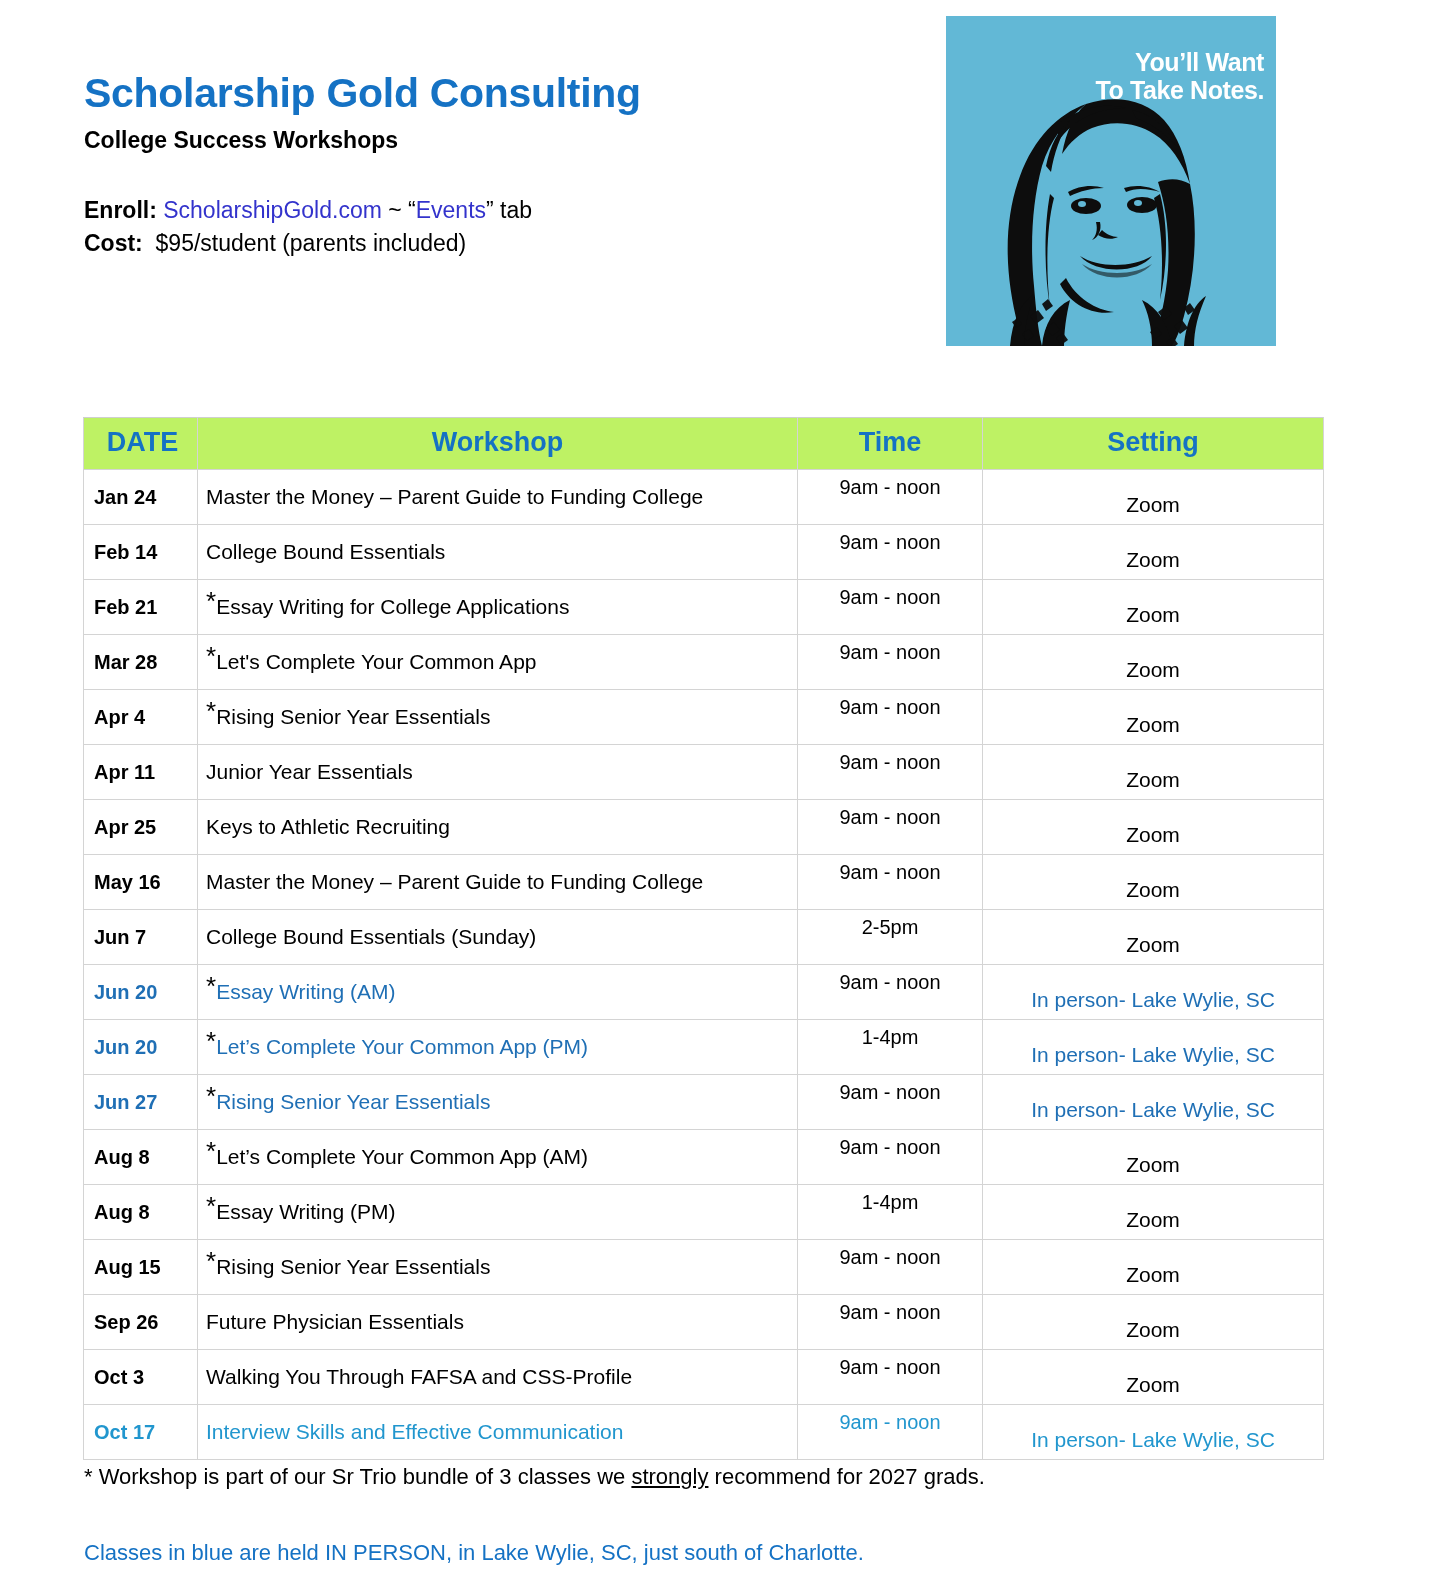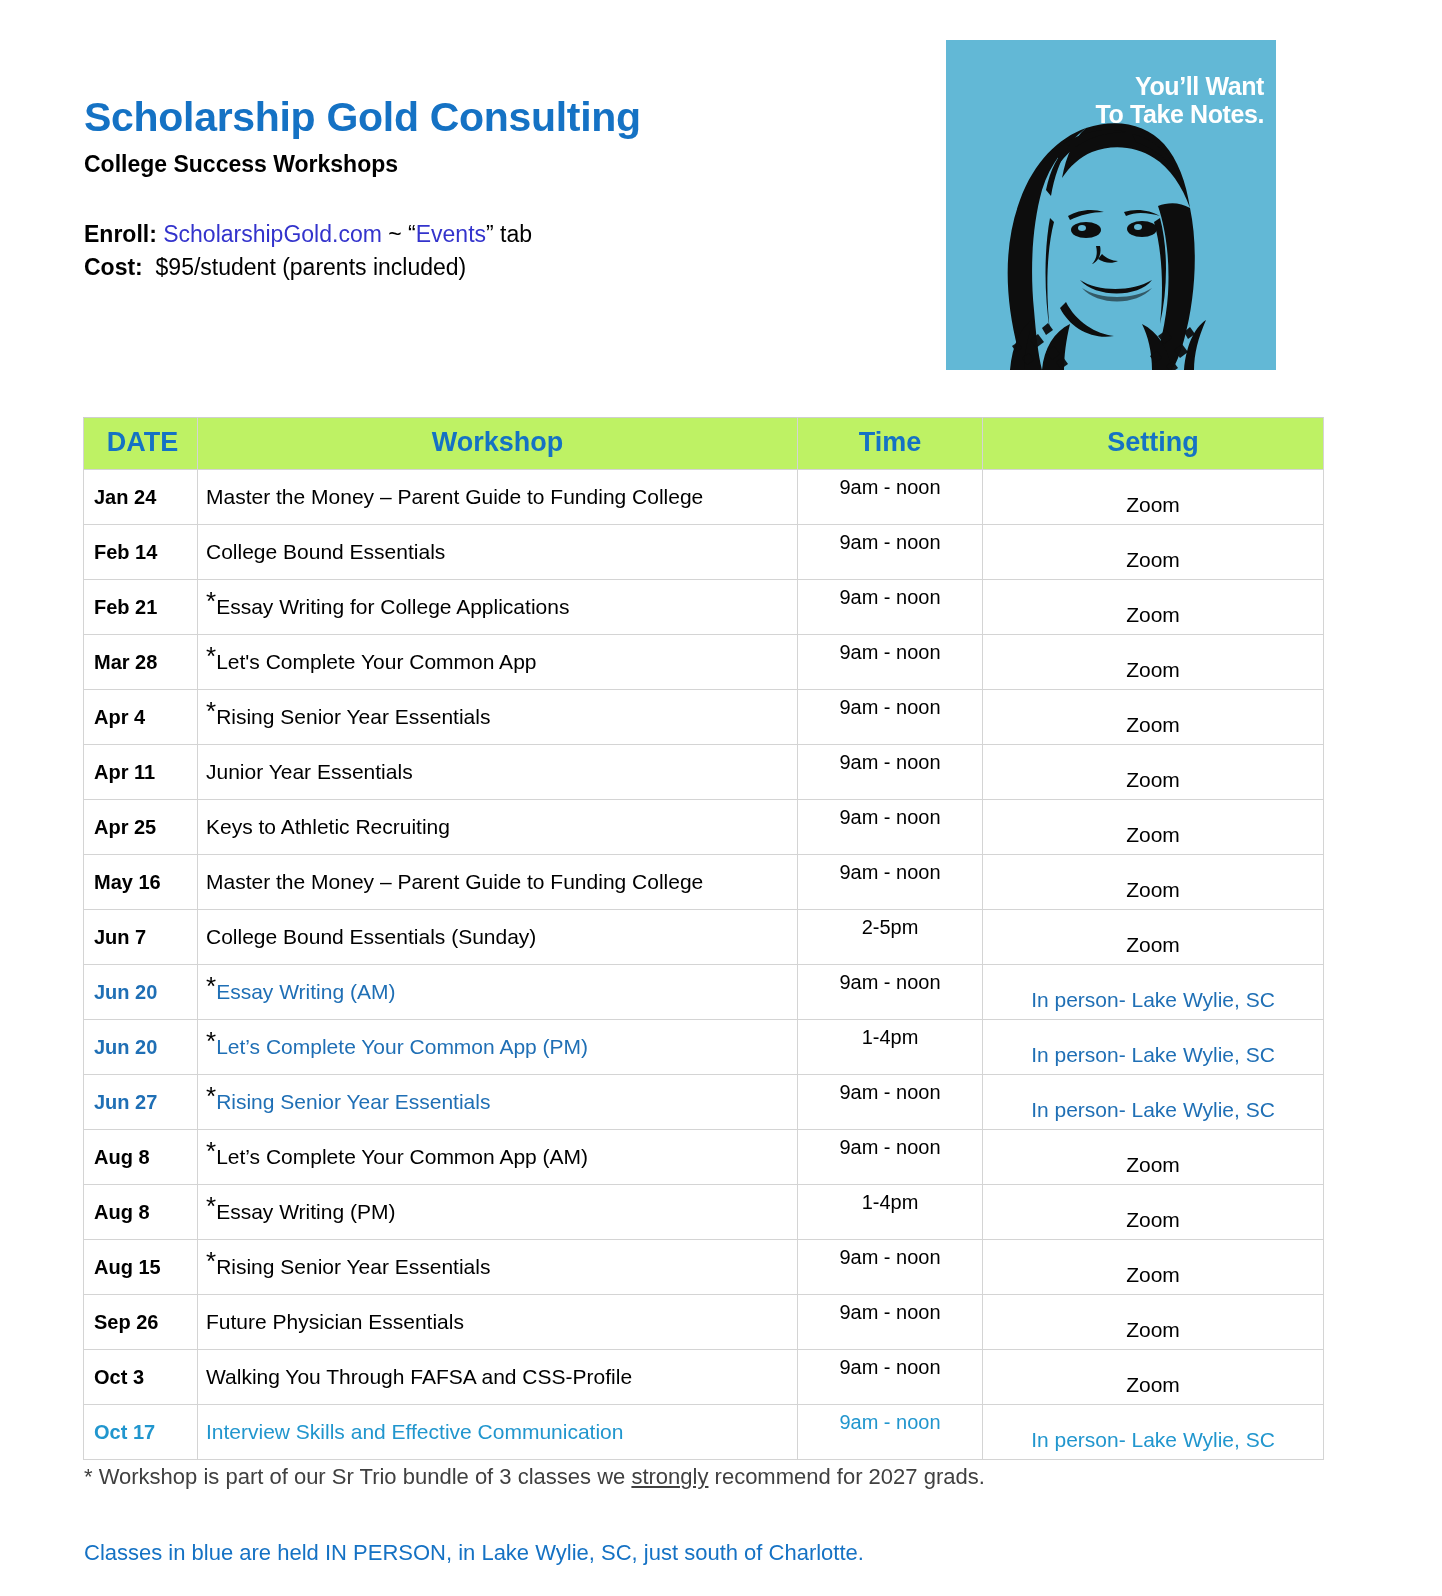--- a/index.html
+++ b/index.html
@@ -15,21 +15,20 @@
     position: relative;
     overflow: hidden;
   }
 
   
   .header-wrap {
     position: absolute;
     left: 0; top: 0;
     width: 1442px;
     height: 380px;
-    margin-top: 24px;
   }
 
   .header-text {
     position: absolute;
     left: 84px;
     top: 72px;
     width: 830px;
   }
 
   .brand-title {
@@ -179,21 +178,21 @@
   .lightblue-row td.cell-setting,
   .lightblue-row td.cell-time {
     color: #2196CE;
   }
 
   
   .footnote {
     position: absolute;
     left: 84px;
     font-size: 22px;
-    color: #404040;
+    color: #000000;
     white-space: nowrap;
   }
   .footnote-1 { top: 1464px; }
   .footnote-2 { top: 1540px; color: #1572C4; }
   .u-strong { text-decoration: underline; }
 </style>
 </head>
 <body>
 
 <div class="header-wrap">

